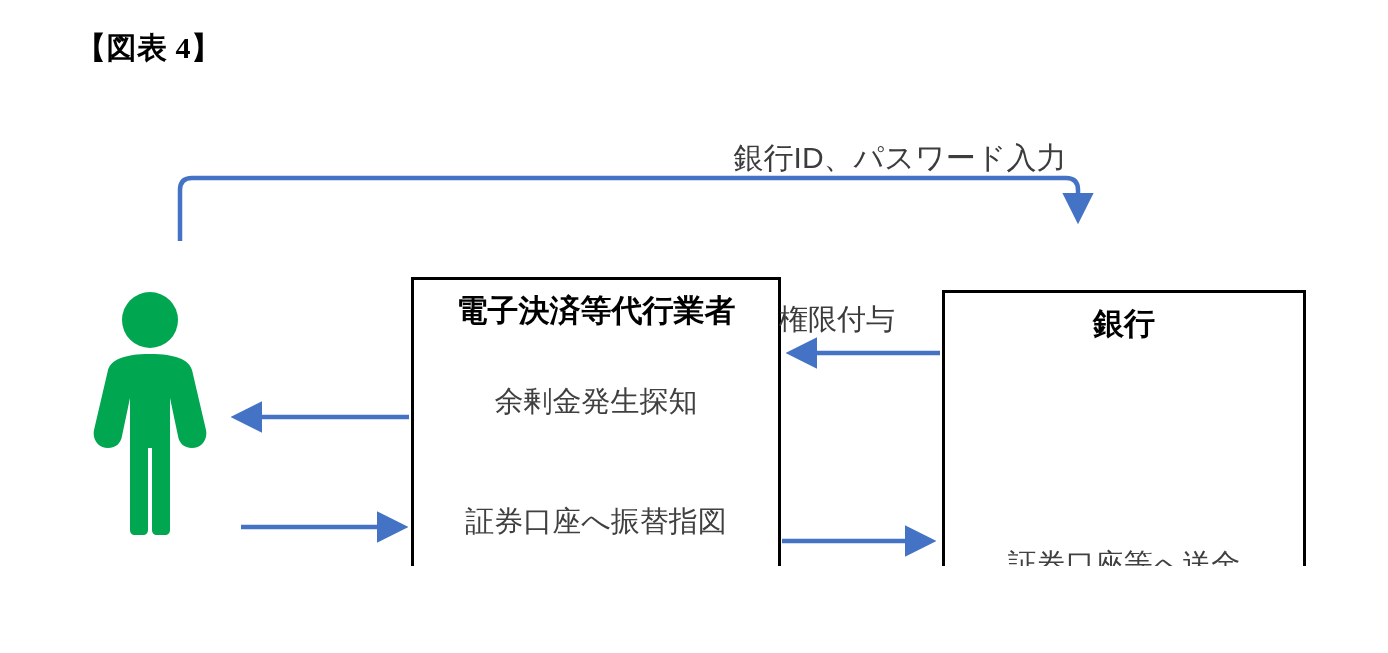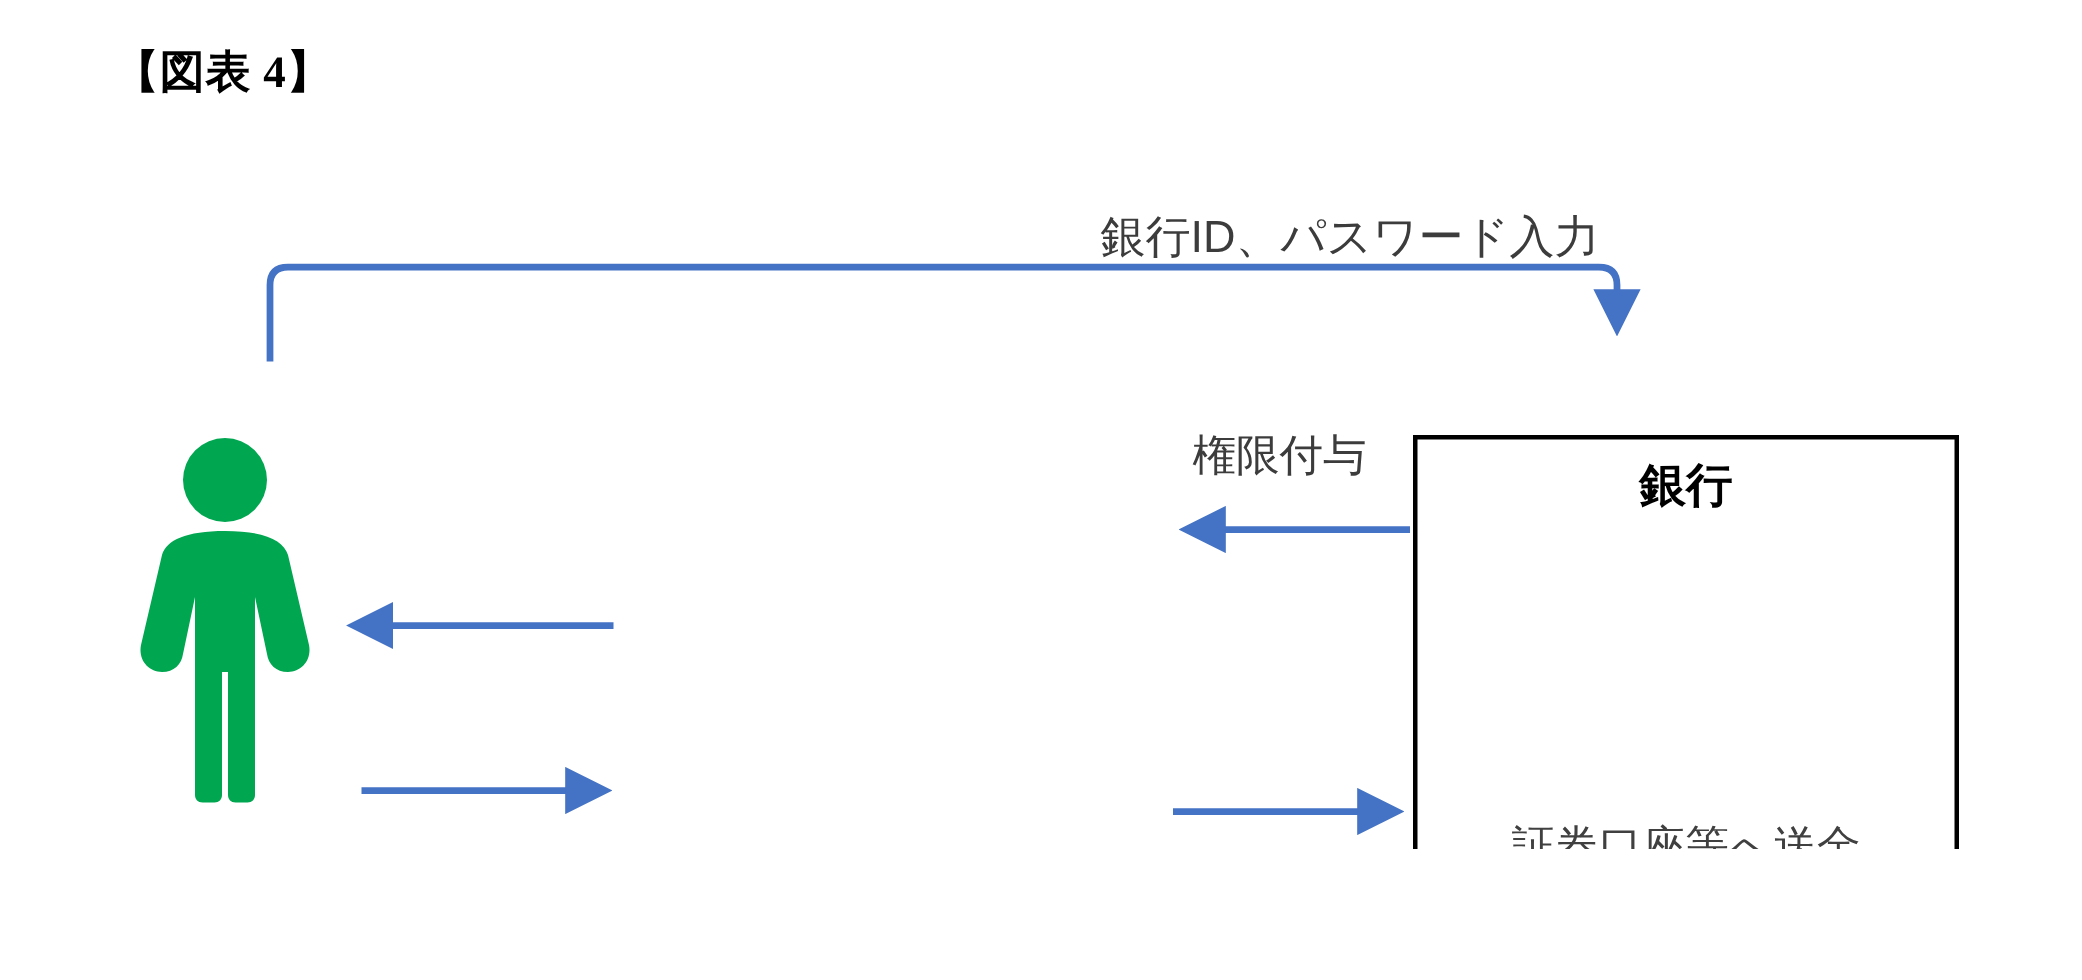--- a/index.html
+++ b/index.html
@@ -87,21 +87,21 @@
   #bank-remit { top: 252px; }
 
   
   .edge-label {
     font-size: 29px;
     color: #3c3c3c;
     white-space: nowrap;
   }
   #label-remit-proposal { left: 242px; top: 353px; }
   #label-remit-instruction { left: 242px; top: 468px; }
-  #label-authorization { left: 779px; top: 284px; padding-left: 16px; }
+  #label-authorization { left: 779px; top: 300px; }
   #label-instruction-relay { left: 779px; top: 467px; }
 
   
   #person-icon { left: 88px; top: 288px; width: 124px; height: 248px; }
 </style>
 </head>
 <body>
 
 <div id="canvas">
 
@@ -154,20 +154,25 @@
              L47,247
              C44,247 42,245 42,242
              L42,110
              L34,148
              C33,155 28,160 20,160
              C11,160 4,152 6,142
              L20,82
              C23,72 36,66 62,66 Z" fill="#00A650"></path>
   </svg>
 
+  <div class="abs entity-box" id="ppis-box">
+    <div class="box-title">電子決済等代行業者</div>
+    <div class="box-line" id="ppis-detect">余剰金発生探知</div>
+    <div class="box-line" id="ppis-transfer">証券口座へ振替指図</div>
+  </div>
 
   <div class="abs entity-box" id="bank-box">
     <div class="box-title">銀行</div>
     <div class="box-line" id="bank-remit">証券口座等へ送金</div>
   </div>
 
 
 
   <div class="abs edge-label" id="label-authorization">権限付与</div>
 

